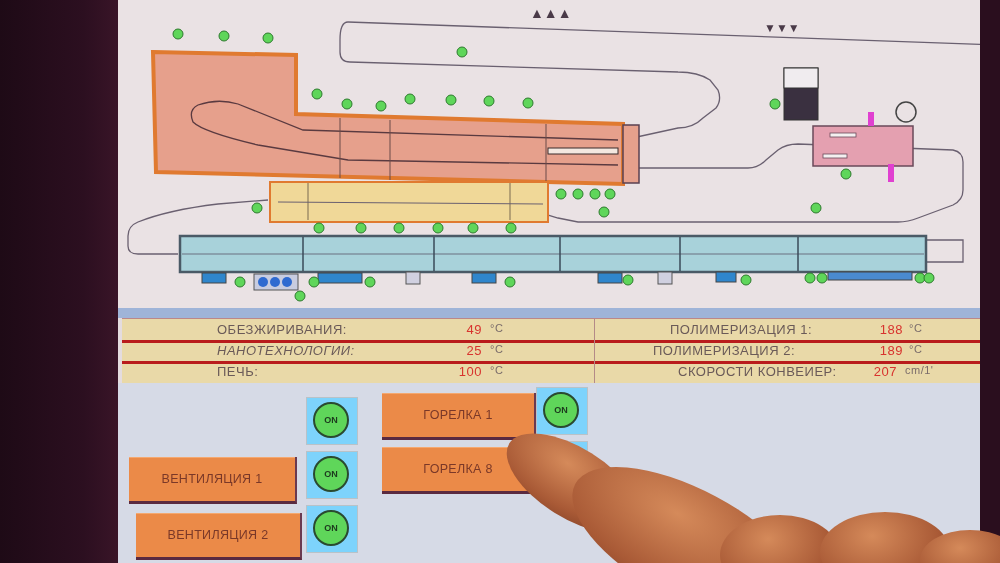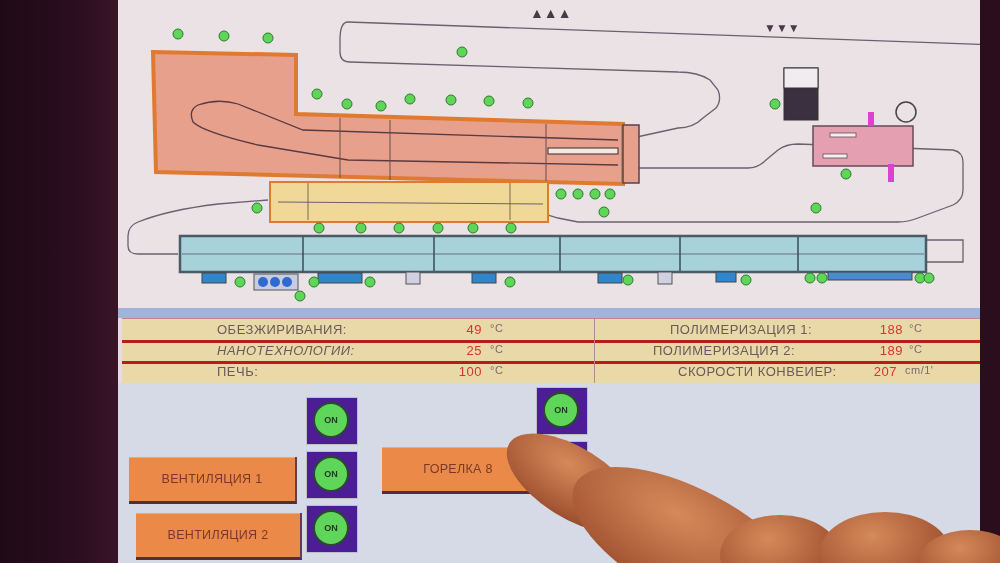--- a/index.html
+++ b/index.html
@@ -11,21 +11,21 @@
   svg.plan-svg{position:absolute;left:0;top:0;}
   .stripe{position:absolute;left:0;top:308px;width:862px;height:10px;background:#9fb4d8;}
   .readouts{position:absolute;left:4px;top:318px;width:866px;height:64px;background:#e9d9a8;border-top:1px solid #b88;}
   .ro-row{position:absolute;height:21px;border-bottom:3px solid #b91c1c;font-size:13px;color:#6a5a58;letter-spacing:0.5px;}
   .ro-label{position:absolute;top:3px;}
   .ro-val{position:absolute;top:3px;color:#d8332e;text-align:right;font-size:13px;}
   .ro-unit{position:absolute;top:3px;color:#7a6c6a;font-size:11px;}
   .ro-div{position:absolute;left:472px;top:0;width:1px;height:64px;background:#b48a88;}
   .controls{position:absolute;left:0;top:383px;width:862px;height:180px;background:#d6dae6;}
   .btn{position:absolute;background:#eb8a48;color:#7a3828;font-size:12.5px;text-align:center;border-bottom:3px solid #5a2a40;border-right:2px solid #6a3a50;box-shadow:inset 0 1px 0 #f4a870;letter-spacing:0.3px;cursor:pointer;}
-  .ind-box{position:absolute;width:50px;height:46px;background:#4c1d95;border:1px solid #b9c2c8;text-decoration:underline;}
+  .ind-box{position:absolute;width:50px;height:46px;background:#7dd3fc;border:1px solid #b9c2c8;text-decoration:underline;}
   .ind{position:absolute;left:6px;top:4px;width:36px;height:36px;border-radius:50%;background:#5fd65a;border:2px solid #2a4a30;box-sizing:border-box;font-size:9px;font-weight:bold;color:#1d3a1e;text-align:center;line-height:32px;cursor:pointer;}
   .finger{position:absolute;border-radius:50%;background:radial-gradient(ellipse at 40% 30%,#d58a5a,#a95a36 60%,#7a3a22);}
 </style>
 </head>
 <body>
 
 <div class="bezel-left"></div>
 <div class="bezel-right"></div>
 
 <div class="screen">
@@ -176,20 +176,21 @@
     <div class="btn" style="left:11px;top:74px;width:166px;height:44px;line-height:44px;">ВЕНТИЛЯЦИЯ 1</div>
     <div class="ind-box" style="left:188px;top:68px;">
       <div class="ind">ON</div>
     </div>
 
     <div class="btn" style="left:18px;top:130px;width:164px;height:44px;line-height:44px;text-align:center;">ВЕНТИЛЯЦИЯ 2</div>
     <div class="ind-box" style="left:188px;top:122px;">
       <div class="ind">ON</div>
     </div>
 
+    <div class="btn" style="left:264px;top:10px;width:152px;height:44px;line-height:44px;">ГОРЕЛКА 1</div>
     <div class="ind-box" style="left:418px;top:4px;">
       <div class="ind">ON</div>
     </div>
 
     <div class="btn" style="left:264px;top:64px;width:152px;height:44px;line-height:44px;">ГОРЕЛКА 8</div>
     <div class="ind-box" style="left:418px;top:58px;">
       <div class="ind">ON</div>
     </div>
   </div>
 </div>

